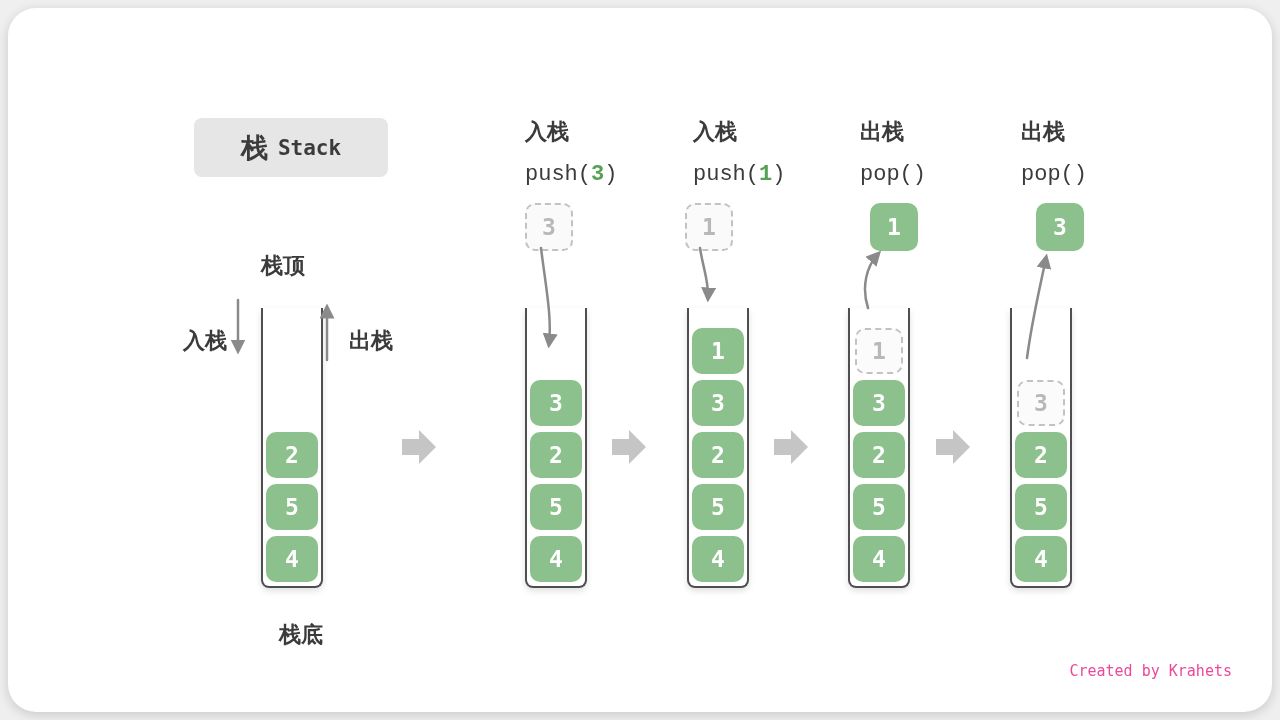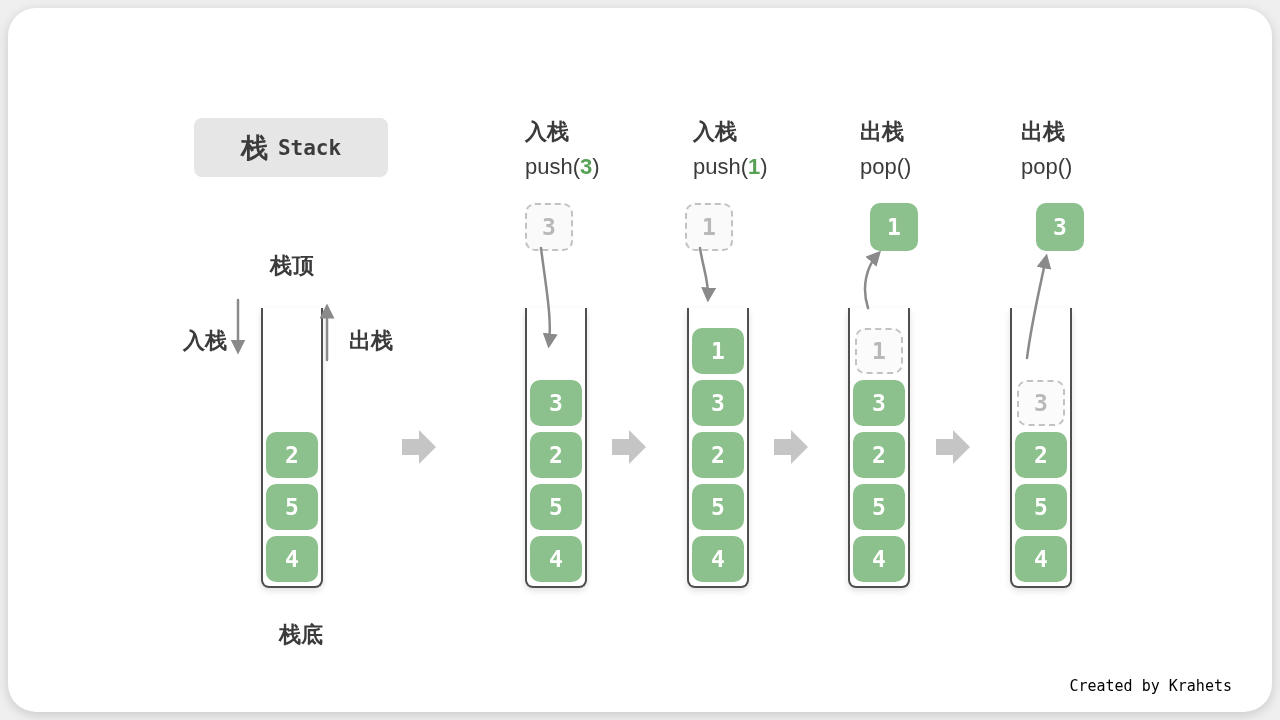--- a/index.html
+++ b/index.html
@@ -22,22 +22,22 @@
   }
   .title-badge{
     position:absolute;left:186px;top:110px;width:194px;height:59px;
     background:var(--title-bg);border-radius:8px;
     display:flex;align-items:center;justify-content:center;gap:10px;
     color:var(--text-dark);
   }
   .title-badge .t-zh{font-size:27px;font-weight:bold;}
   .title-badge .t-en{font-size:21px;font-weight:600;font-family:"DejaVu Sans Mono",monospace;}
   .watermark{
-    position:absolute;right:40px;bottom:17px;
-    font-family:"DejaVu Sans Mono",monospace;font-size:15px;color:#000000;
+    position:absolute;right:40px;bottom:32px;
+    font-family:"DejaVu Sans Mono",monospace;font-size:15px;color:#ec4899;
   }
   .col{position:absolute;top:0;width:62px;height:720px;}
   .c1{left:253px;} .c2{left:517px;} .c3{left:679px;} .c4{left:840px;} .c5{left:1002px;}
   .container{
     position:absolute;left:0;top:300px;width:62px;height:280px;
     border-left:2px solid #4F4F4F;border-right:2px solid #4F4F4F;border-bottom:2px solid #4F4F4F;
     border-radius:0 0 8px 8px;background:#ffffff;
     box-shadow:0 3px 6px rgba(0,0,0,0.12);
     display:flex;flex-direction:column;justify-content:flex-end;align-items:center;
     gap:6px;padding-bottom:4px;
@@ -59,24 +59,24 @@
   .staged.dashed{background:#FAFAFA;border:2px dashed var(--ghost-border);color:var(--ghost-text);}
   .staged.solid{background:var(--cell-green);color:#ffffff;}
   .c2 .staged{left:0px;} .c3 .staged{left:-2px;}
   .c4 .staged{left:22px;} .c5 .staged{left:26px;}
   .op{
     position:absolute;top:106px;left:0;width:200px;color:var(--text-dark);
     line-height:35px;white-space:nowrap;
   }
   .c3 .op{left:6px;} .c4 .op{left:12px;} .c5 .op{left:11px;}
   .op .op-zh{font-size:22px;font-weight:bold;display:block;}
-  .op .op-call{font-size:22px;font-family:Liberation Sans, sans-serif;display:block;}
+  .op .op-call{font-size:22px;font-family:Liberation Mono, monospace;display:block;margin-top:8px;}
   .op .arg{color:var(--arg-green);font-weight:bold;}
   .lbl{position:absolute;color:var(--text-dark);font-size:22px;font-weight:bold;white-space:nowrap;}
-  .lbl.top{left:0;top:243px;width:62px;text-align:center;}
+  .lbl.top{left:0;top:243px;width:62px;}
   .lbl.bottom{left:0;top:612px;width:62px;text-align:right;}
   .lbl.side-l{left:-78px;top:318px;}
   .lbl.side-r{left:88px;top:318px;}
   svg.arrows{position:absolute;left:0;top:0;width:1280px;height:720px;pointer-events:none;}
   svg.arrows path.thin{stroke:var(--thin-arrow);stroke-width:2.5;fill:none;stroke-linecap:round;}
   svg.arrows polygon.block{fill:var(--block-arrow);}
   #ah path{fill:var(--thin-arrow);}
 </style>
 </head>
 <body>

